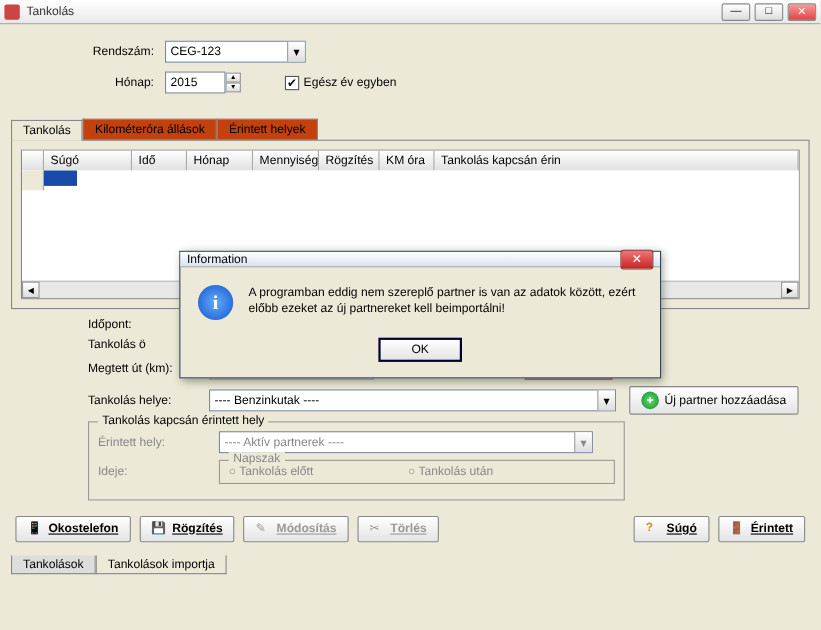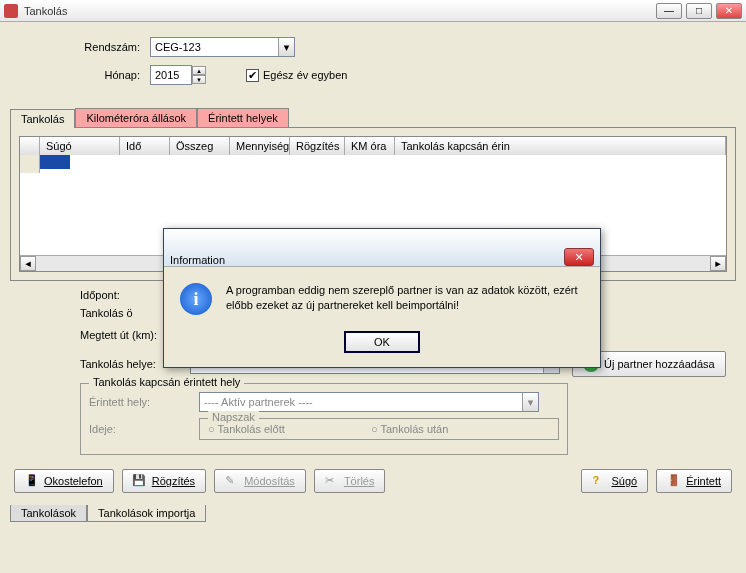--- a/index.html
+++ b/index.html
@@ -15,49 +15,49 @@
 .form-row { display: flex; align-items: center; margin-bottom: 8px; }
 .form-row label { width: 120px; text-align: right; margin-right: 10px; }
 .combo { border: 1px solid #7a8a99; background: #fff; height: 20px; padding: 0 4px; display: flex; align-items: center; position: relative; }
 .combo .arrow { position: absolute; right: 0; top: 0; bottom: 0; width: 16px; background: linear-gradient(#fff,#ddd); border-left: 1px solid #999; display: flex; align-items: center; justify-content: center; }
 .spinner-btns { display: flex; flex-direction: column; }
 .spin { width: 14px; height: 9px; border: 1px solid #999; background: linear-gradient(#fff,#ddd); font-size: 7px; text-align: center; line-height: 7px; }
 .checkbox { width: 13px; height: 13px; border: 1px solid #555; background: #fff; display: inline-flex; align-items: center; justify-content: center; margin-right: 4px; }
 .tabs { display: flex; margin: 10px 0 0 10px; }
 .tab { border: 1px solid #888; border-bottom: none; padding: 3px 10px; background: #ece9d8; margin-right: 0; cursor: pointer; }
 .tab.active { background: #ece9d8; position: relative; top: 1px; }
-.tab:not(.active) { background: #fca5a5; }
+.tab:not(.active) { background: #c2410c; }
 .tab-content { border: 1px solid #888; margin: 0 10px; padding: 8px; min-height: 140px; background: #ece9d8; }
 .table { border: 1px solid #888; background: #fff; }
 .table-header { display: flex; background: linear-gradient(#fff,#e0e0e0); }
 .th { border-right: 1px solid #aaa; padding: 3px 6px; font-weight: normal; }
 .table-body { height: 100px; background: #fff; position: relative; }
 .row-marker { position: absolute; left: 0; top: 0; width: 20px; height: 18px; background: #ece9d8; border-right: 1px solid #aaa; }
 .blue-cell { position: absolute; left: 20px; top: 0; width: 30px; height: 14px; background: #1a4aa8; }
 .hscroll { height: 16px; background: #e8e8e8; border-top: 1px solid #aaa; display: flex; }
 .hscroll .sbtn { width: 16px; border: 1px solid #999; background: linear-gradient(#fff,#ddd); display: flex; align-items: center; justify-content: center; }
 .hscroll .track { flex: 1; }
 .fields { margin: 8px 0 0 80px; }
 .field-row { display: flex; align-items: center; margin-bottom: 6px; }
 .field-row .lbl { width: 110px; text-align: left; }
 .txt { border: 1px solid #7a8a99; background: #fff; height: 20px; padding: 0 4px; }
 .txt.red { background: #e00; color: #fff; }
 .groupbox { border: 1px solid #999; margin: 6px 0; padding: 8px; position: relative; }
 .groupbox .legend { position: absolute; top: -8px; left: 8px; background: #ece9d8; padding: 0 4px; }
 .disabled { color: #888; }
 .btnbar { display: flex; gap: 8px; padding: 8px 14px; align-items: center; }
 .btn { border: 1px solid #888; background: linear-gradient(#fff,#e4e4e4); padding: 4px 10px; display: flex; align-items: center; gap: 5px; cursor: pointer; border-radius: 2px; }
-.btn .ul { text-decoration: underline; }
+.btn .ul { text-decoration: underline; font-weight: bold; }
 .btn.disabled { color: #999; }
 .bottom-tabs { display: flex; margin: 4px 0 0 10px; }
 .btab { border: 1px solid #888; border-top: none; padding: 2px 10px; background: #ece9d8; cursor: pointer; }
 .btab:not(.active) { background: #ddd; }
 .modal-overlay { position: absolute; inset: 0; }
 .modal { position: absolute; left: 163px; top: 228px; width: 438px; background: #ece9d8; border: 1px solid #345; box-shadow: 2px 2px 8px rgba(0,0,0,.4); }
-.modal-title { height: 38px; background: linear-gradient(#fff,#d8e4f0); display: flex; align-items: flex-end; padding: 0 6px; border-bottom: 1px solid #aaa; }
+.modal-title { height: 14px; background: linear-gradient(#fff,#d8e4f0); display: flex; align-items: center; padding: 0 6px; border-bottom: 1px solid #aaa; }
 .modal-title span { flex: 1; }
 .modal-close { width: 30px; height: 18px; background: linear-gradient(#e77,#c22); border: 1px solid #833; border-radius: 3px; color: #fff; display: flex; align-items: center; justify-content: center; cursor: pointer; }
 .modal-body { display: flex; padding: 16px; gap: 14px; align-items: flex-start; }
 .info-icon { width: 32px; height: 32px; border-radius: 50%; background: radial-gradient(#6af,#15c); display: flex; align-items: center; justify-content: center; color: #fff; font-weight: bold; font-size: 18px; font-family: Georgia, serif; }
 .modal-text { flex: 1; line-height: 1.4; }
 .modal-footer { text-align: center; padding: 0 0 14px 0; }
 .ok-btn { border: 2px solid #003; background: linear-gradient(#fff,#e4e4e4); padding: 3px 28px; cursor: pointer; }
 .ico { width: 14px; height: 14px; display: inline-block; }
 .green-plus { width: 16px; height: 16px; border-radius: 50%; background: radial-gradient(#6d6,#183); color: #fff; display: flex; align-items: center; justify-content: center; font-weight: bold; }
 </style>
@@ -71,28 +71,28 @@
   <div class="winbtns">
     <div class="winbtn">—</div>
     <div class="winbtn">□</div>
     <div class="winbtn close">✕</div>
   </div>
 </div>
 
 <div class="form-area">
   <div class="form-row">
     <label>Rendszám:</label>
-    <div class="combo" style="width:145px">
+    <div class="combo" style="width:128px">
       <span>CEG-123</span>
       <div class="arrow">▾</div>
     </div>
   </div>
   <div class="form-row">
     <label>Hónap:</label>
-    <div class="combo" style="width:42px">
+    <div class="combo" style="width:55px">
       <span>2015</span>
     </div>
     <div class="spinner-btns">
       <div class="spin">▴</div>
       <div class="spin">▾</div>
     </div>
     <div style="width:40px"></div>
     <span class="checkbox">✔</span>
     <span>Egész év egyben</span>
   </div>
@@ -103,21 +103,21 @@
   <div class="tab">Kilométeróra állások</div>
   <div class="tab">Érintett helyek</div>
 </div>
 
 <div class="tab-content">
   <div class="table">
     <div class="table-header">
       <div class="th" style="width:20px"></div>
       <div class="th" style="width:80px">Súgó</div>
       <div class="th" style="width:50px">Idő</div>
-      <div class="th" style="width:60px">Összeg</div>
+      <div class="th" style="width:60px">Hónap</div>
       <div class="th" style="width:60px">Mennyiség</div>
       <div class="th" style="width:55px">Rögzítés</div>
       <div class="th" style="width:50px">KM óra</div>
       <div class="th" style="flex:1">Tankolás kapcsán érin</div>
     </div>
     <div class="table-body">
       <div class="row-marker"></div>
       <div class="blue-cell"></div>
     </div>
     <div class="hscroll">

